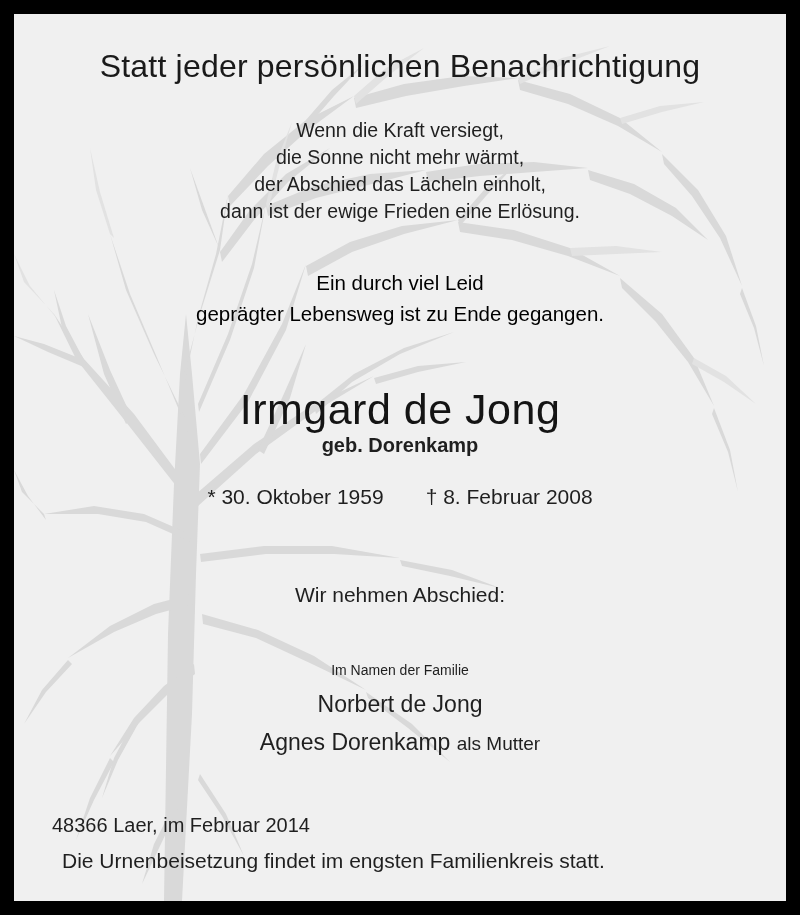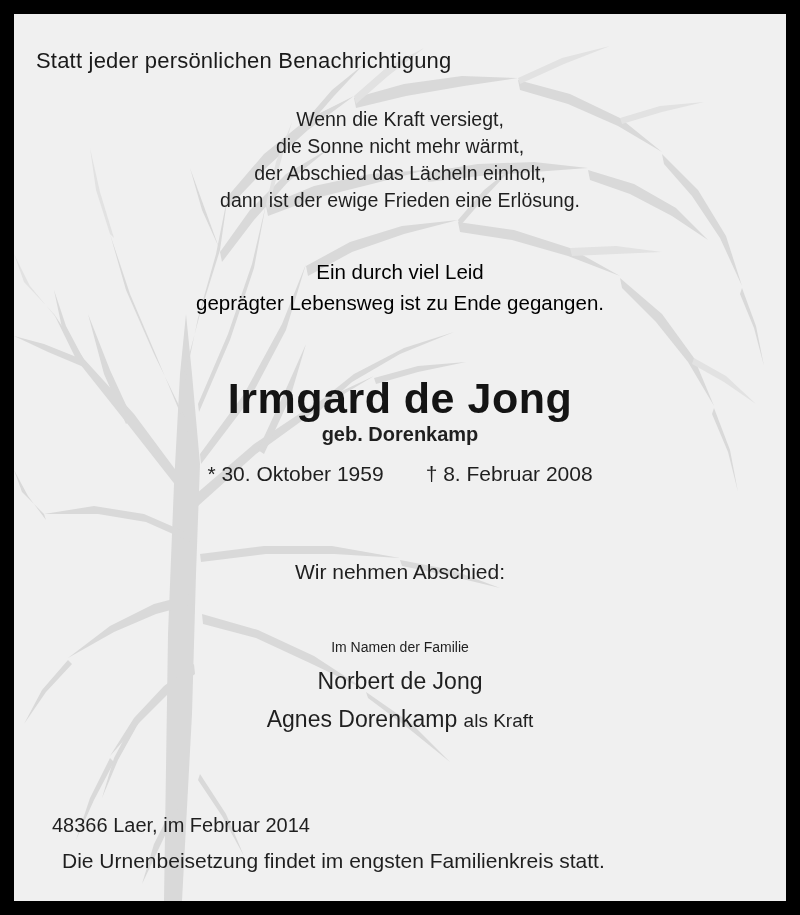--- a/index.html
+++ b/index.html
@@ -44,22 +44,22 @@
     z-index: 1;
     width: 100%;
     height: 100%;
     box-sizing: border-box;
     padding: 26px 22px 18px 22px;
     display: flex;
     flex-direction: column;
   }
 
   .headline {
-    text-align: left;
-    font-size: 22px;
+    text-align: center;
+    font-size: 32px;
     color: #1a1a1a;
     letter-spacing: 0.2px;
     margin-top: 8px;
     margin-bottom: 0;
     white-space: nowrap;
   }
 
   .verse {
     text-align: center;
     font-size: 19.5px;
@@ -74,39 +74,39 @@
     font-size: 20.5px;
     line-height: 31px;
     color: #000000;
     margin-top: 42px;
   }
   .intro .line { display: block; }
 
   .name {
     text-align: center;
     font-size: 43px;
-    font-weight: bold;
+    font-weight: normal;
     color: #141414;
     margin-top: 56px;
     letter-spacing: 0.5px;
   }
 
   .maiden {
     text-align: center;
     font-size: 20px;
     font-weight: bold;
     color: #1f1f1f;
     margin-top: 0;
   }
 
   .dates {
     text-align: center;
     font-size: 21px;
     color: #1f1f1f;
-    margin-top: 16px;
+    margin-top: 28px;
     display: flex;
     justify-content: center;
     gap: 42px;
   }
   .dates .date-item { white-space: nowrap; }
 
   .farewell {
     text-align: center;
     font-size: 21px;
     color: #1f1f1f;
@@ -242,21 +242,21 @@
 
     <div class="farewell">Wir nehmen Abschied:</div>
 
     <div class="family">
       <div class="fam-intro">Im Namen der Familie</div>
       <div class="fam-person">
         <span>Norbert de Jong</span>
       </div>
       <div class="fam-person">
         <span>Agnes Dorenkamp</span>
-        <span class="rel">als Kraft</span>
+        <span class="rel">als Mutter</span>
       </div>
     </div>
 
     <div class="spacer"></div>
 
     <div class="footer">
       <div class="place">48366 Laer, im Februar 2014</div>
       <div class="ceremony">Die Urnenbeisetzung findet im engsten Familienkreis statt.</div>
     </div>
 

